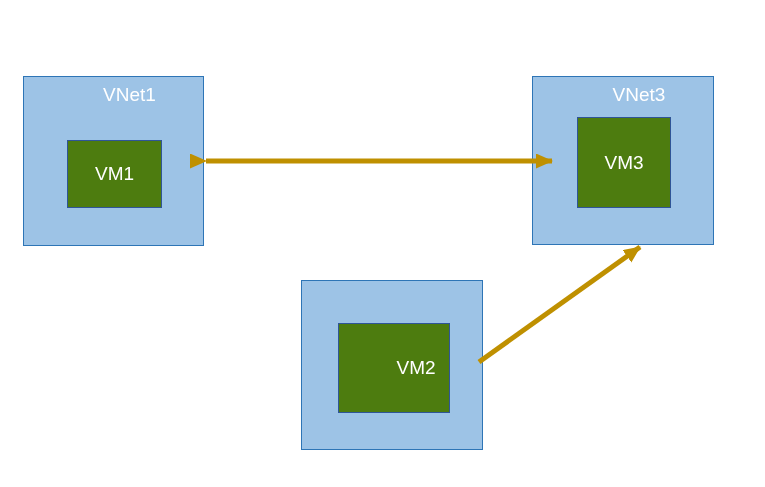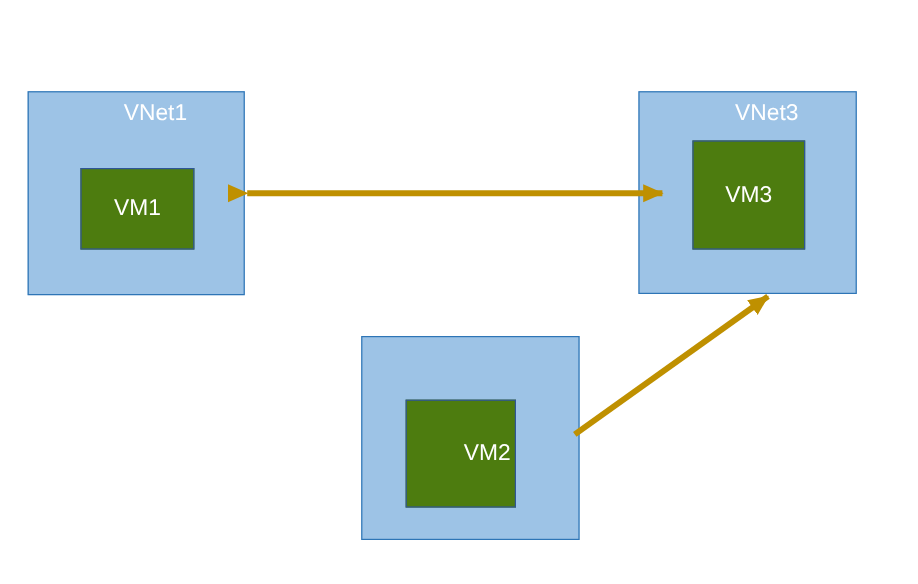--- a/index.html
+++ b/index.html
@@ -47,21 +47,21 @@
     font-size: 19px;
     line-height: 22px;
     user-select: none;
   }
   
   #vnet1 { left: 23px;  top: 76px;  width: 181px; height: 170px; }
   #vm1   { left: 43px;  top: 63px;  width: 95px;  height: 68px;  }
   #vnet3 { left: 532px; top: 76px;  width: 182px; height: 169px; }
   #vm3   { left: 44px;  top: 40px;  width: 94px;  height: 91px;  }
   #vnet2 { left: 301px; top: 280px; width: 182px; height: 170px; }
-  #vm2   { left: 36px;  top: 52px;  width: 92px;  height: 90px; padding-left: 44px;  }
+  #vm2   { left: 36px;  top: 42px;  width: 112px;  height: 90px; padding-left: 44px;  }
 
   .connector-layer {
     position: absolute;
     left: 0;
     top: 0;
     width: 765px;
     height: 487px;
     pointer-events: none;
   }
 </style>

